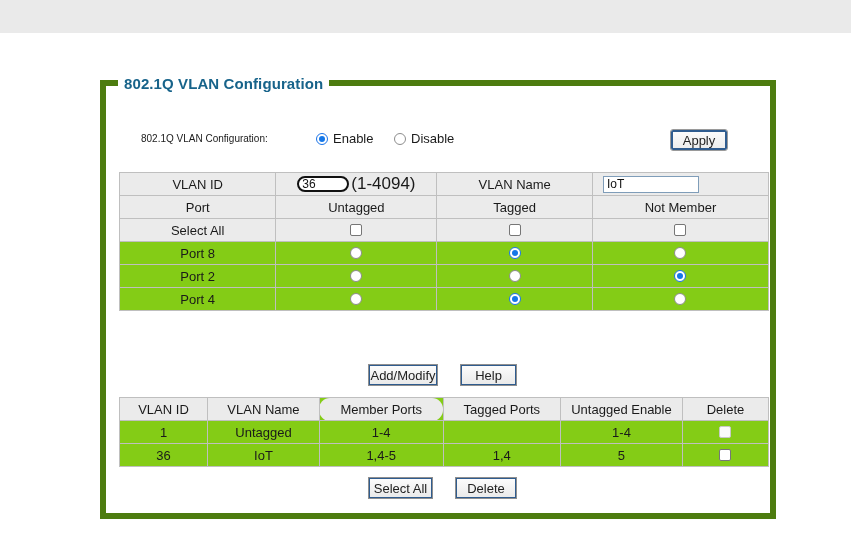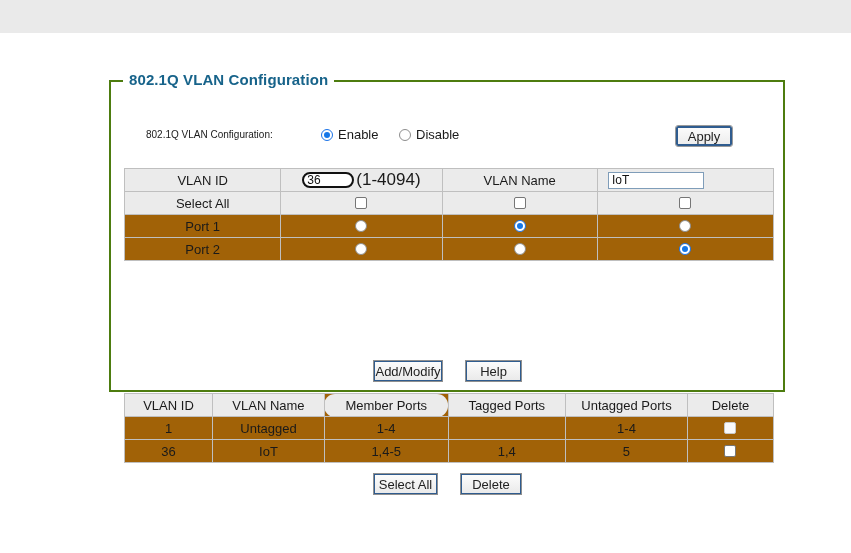--- a/index.html
+++ b/index.html
@@ -25,25 +25,25 @@
   .page {
     position: absolute;
     left: 0; top: 33px;
     width: 851px;
     height: 520px;
     background: #ffffff;
   }
   
   .vlan-fieldset {
     position: absolute;
-    left: 109px;
+    left: 100px;
     top: 47px;           
     width: 676px;
-    height: 312px;
-    border: 2px solid #4d7c0f;
+    height: 439px;
+    border: 6px solid #4d7c0f;
     box-sizing: border-box;
   }
   .vlan-legend {
     position: absolute;
     left: 12px;
     top: -11px;
     background: #ffffff;
     padding: 0 6px;
     font-size: 15px;
     font-weight: bold;
@@ -124,21 +124,21 @@
   }
   .checkbox.disabled {
     border-color: #c8c8c8;
     background: #fafafa;
   }
   
   table.grid {
     position: absolute;
     border-collapse: collapse;
     font-size: 13px;
-    background: #a16207;
+    background: #84cc16;
   }
   table.grid td, table.grid th {
     border: 1px solid #bfbfbf;
     text-align: center;
     font-weight: normal;
     padding: 0;
     height: 22px;
     vertical-align: middle;
   }
   .port-table {
@@ -266,20 +266,26 @@
           </div>
         </td>
         <td class="c2 vlanid-cell">VLAN Name</td>
         <td class="c3 vname-cell">
           <div class="cellctr" style="justify-content:flex-start;padding-left:10px;">
             <input class="vname-input" type="text" value="IoT" style="">
           </div>
         </td>
       </tr>
 
+      <tr>
+        <td class="c0 hdr-cell">Port</td>
+        <td class="c1 hdr-cell">Untagged</td>
+        <td class="c2 hdr-cell">Tagged</td>
+        <td class="c3 hdr-cell">Not Member</td>
+      </tr>
 
       <tr>
         <td class="c0 hdr-cell">Select All</td>
         <td class="c1 hdr-cell">
           <div class="cellctr">
                 <span class="checkbox"></span>
               </div>
         </td>
         <td class="c2 hdr-cell">
           <div class="cellctr">
@@ -289,21 +295,21 @@
         <td class="c3 hdr-cell">
           <div class="cellctr">
                 <span class="checkbox"></span>
               </div>
         </td>
       </tr>
 
       </tbody>
         <tbody id="port-rows">
           <tr>
-            <td class="c0">Port 1</td>
+            <td class="c0">Port 8</td>
             <td class="c1">
               <div class="cellctr">
                 <span class="radio"></span>
               </div>
             </td>
             <td class="c2">
               <div class="cellctr">
                 <span class="radio checked"></span>
               </div>
             </td>
@@ -321,39 +327,57 @@
               </div>
             </td>
             <td class="c2">
               <div class="cellctr">
                 <span class="radio"></span>
               </div>
             </td>
             <td class="c3">
               <div class="cellctr">
                 <span class="radio checked"></span>
+              </div>
+            </td>
+          </tr>
+          <tr>
+            <td class="c0">Port 4</td>
+            <td class="c1">
+              <div class="cellctr">
+                <span class="radio"></span>
+              </div>
+            </td>
+            <td class="c2">
+              <div class="cellctr">
+                <span class="radio checked"></span>
+              </div>
+            </td>
+            <td class="c3">
+              <div class="cellctr">
+                <span class="radio"></span>
               </div>
             </td>
           </tr>
         </tbody>
     </table>
 
     <div class="btnrow btnrow-mid">
       <button class="btn btn-addmod">Add/Modify</button>
       <button class="btn btn-help">Help</button>
     </div>
 
     <table class="grid sum-table">
       <thead>
         <tr>
           <th class="s0 hdr-cell">VLAN ID</th>
           <th class="s1 hdr-cell">VLAN Name</th>
           <th class="s2 hdr-cell">Member Ports</th>
           <th class="s3 hdr-cell">Tagged Ports</th>
-          <th class="s4 hdr-cell">Untagged Ports</th>
+          <th class="s4 hdr-cell">Untagged Enable</th>
           <th class="s5 hdr-cell">Delete</th>
         </tr>
       </thead>
       <tbody id="summary-rows">
           <tr>
             <td class="s0">1</td>
             <td class="s1">Untagged</td>
             <td class="s2">1-4</td>
             <td class="s3"></td>
             <td class="s4">1-4</td>

